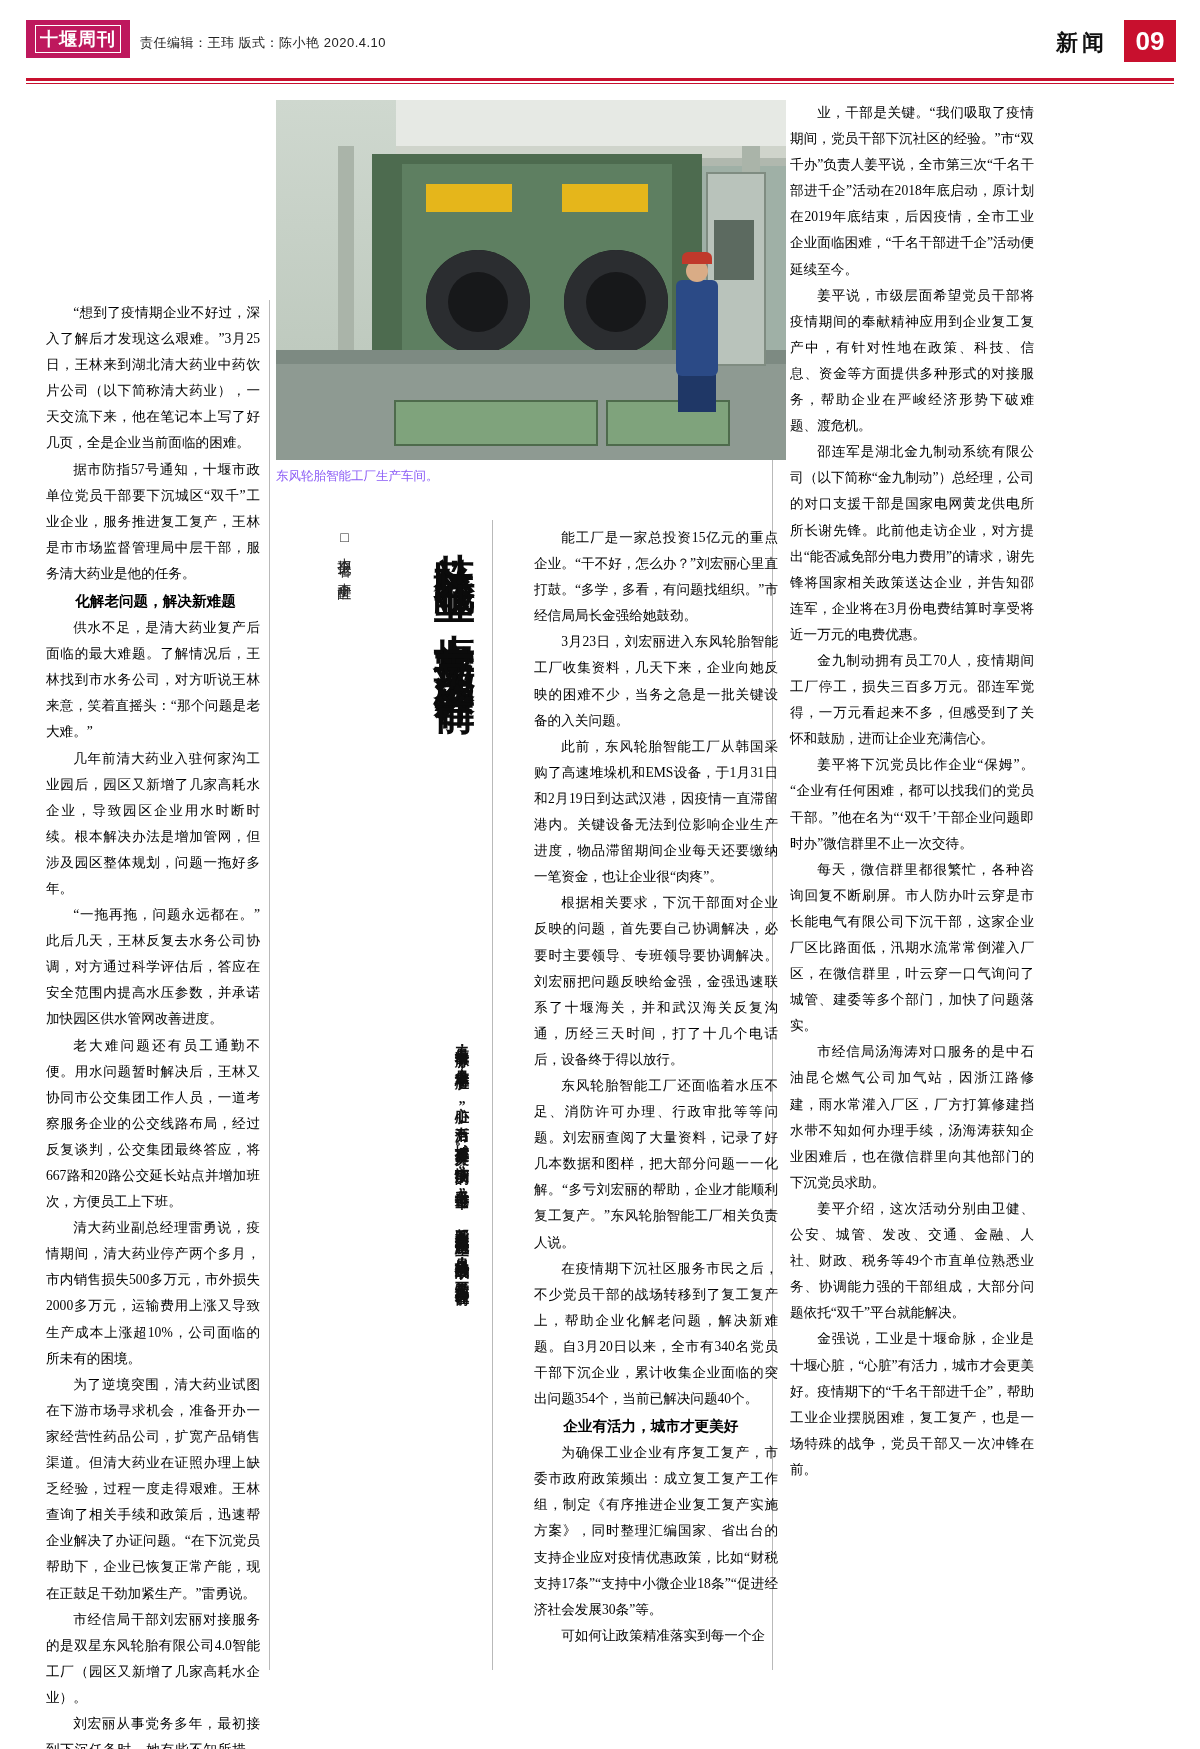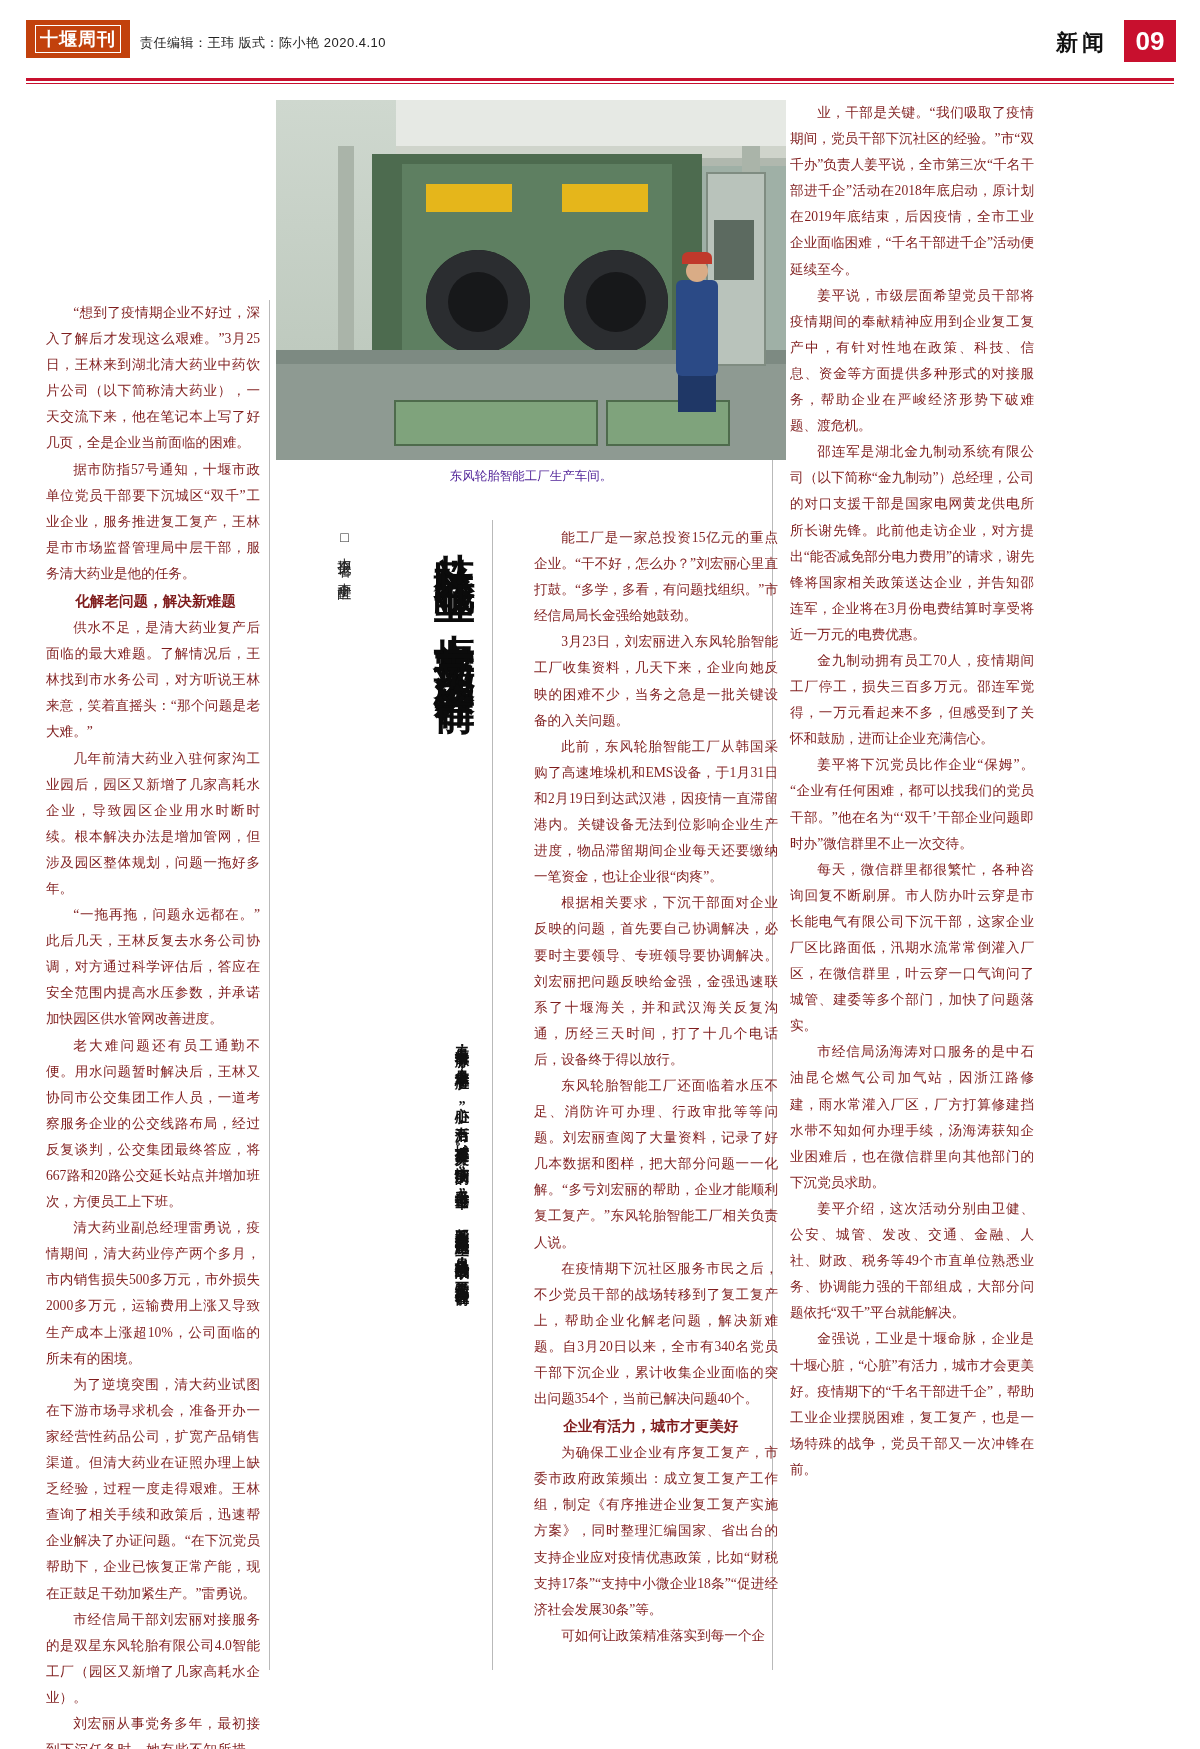--- a/index.html
+++ b/index.html
@@ -10,21 +10,21 @@
     color:#000;
     position:relative;
     overflow:hidden;
   }
   .page{position:relative;width:1200px;height:1749px;}
 
   
   .masthead{position:absolute;left:0;top:0;width:1200px;height:78px;}
   .mast-logo{
     position:absolute;left:26px;top:20px;width:104px;height:38px;
-    background:#c2410c;color:#fff;font-weight:bold;font-size:20px;
+    background:#be185d;color:#fff;font-weight:bold;font-size:20px;
     display:flex;align-items:center;justify-content:center;
     letter-spacing:1px;
     font-family:"Liberation Sans","DejaVu Sans",sans-serif;
   }
   .mast-logo-inner{border:1px solid #fff;padding:1px 4px;font-size:18px;}
   .mast-meta{
     position:absolute;left:140px;top:34px;font-size:13px;color:#222;
     font-family:"Liberation Sans","DejaVu Sans",sans-serif;
     letter-spacing:.5px;
     text-align:right;
@@ -42,42 +42,42 @@
   .mast-rule{position:absolute;left:26px;top:78px;width:1148px;height:3px;background:#c8102e;}
   .mast-rule2{position:absolute;left:26px;top:83px;width:1148px;height:1px;background:#c8102e;}
 
   
   .col{
     position:absolute;
     font-size:13.6px;
     line-height:1.92;
     text-align:justify;
     text-justify:inter-ideograph;
-    color:#7f1d1d;
+    color:#000000;
   }
   .col p{margin:0 0 0 0;text-indent:2em;}
   .subhead{
     font-weight:bold;font-size:14.6px;margin:10px 0 4px 0;text-indent:0;
     font-family:"Liberation Sans","DejaVu Sans",sans-serif;
   }
 
   #col1{left:46px;top:300px;width:214px;}
   #col4{left:534px;top:525px;width:244px;}
   #col5{left:790px;top:100px;width:244px;}
 
   .col-div{position:absolute;width:1px;background:#b9b9b9;}
 
   
   .photo-wrap{position:absolute;left:276px;top:100px;width:510px;height:360px;}
   .photo{
     position:absolute;inset:0;overflow:hidden;background:#9fb0a6;
   }
   .photo-caption{
-    position:absolute;left:276px;top:468px;width:510px;text-align:center;
-    font-size:12.5px;color:#4c1d95;
+    position:absolute;left:276px;top:468px;width:510px;text-align:left;
+    font-size:12.5px;color:#8b5cf6;
   }
 
   
   .vhead{
     position:absolute;left:280px;top:520px;width:200px;height:800px;
     writing-mode:vertical-rl;text-orientation:upright;
     font-family:"Liberation Serif","DejaVu Serif",serif;
     font-weight:bold;
     font-size:41px;
     line-height:1.22;

